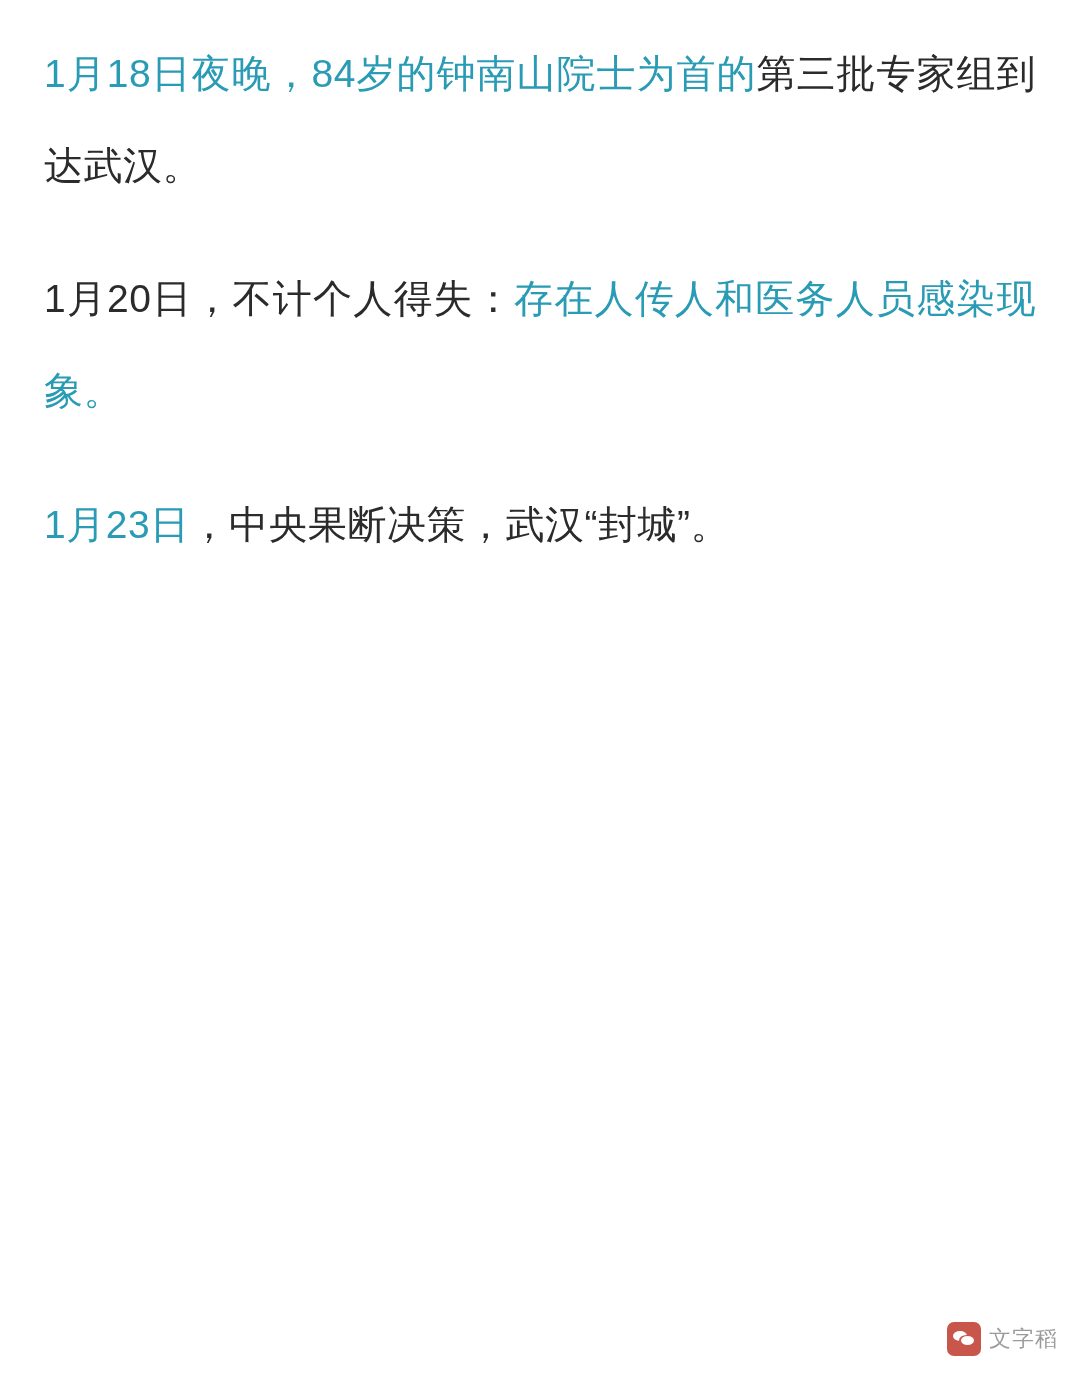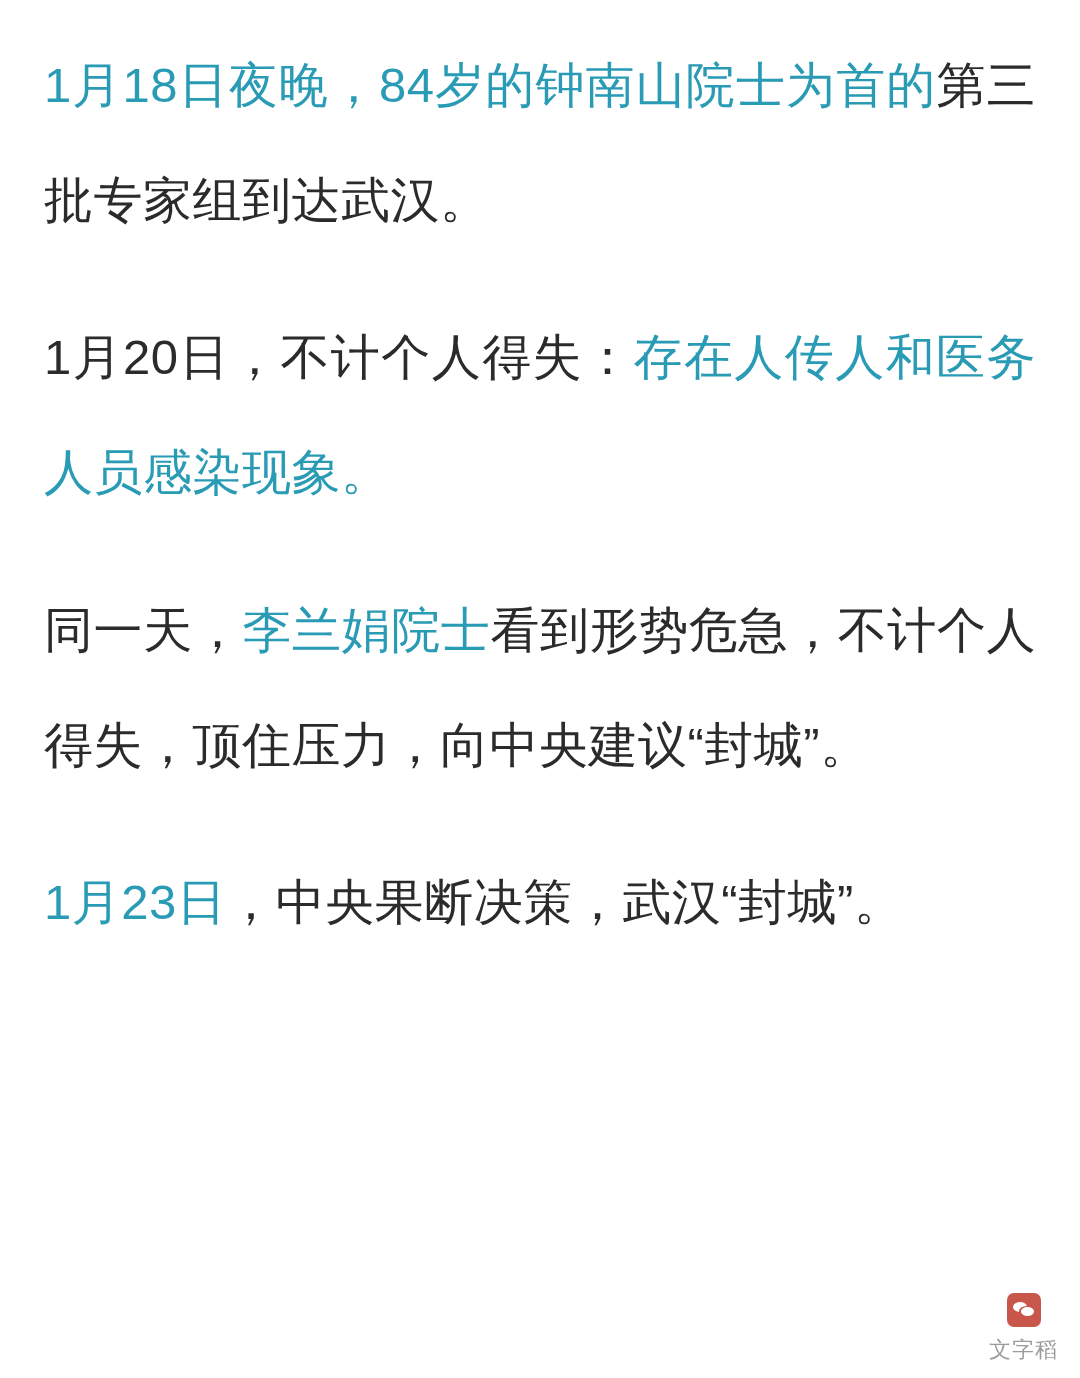--- a/index.html
+++ b/index.html
@@ -12,41 +12,40 @@
     height: 1378px;
     position: relative;
     overflow: hidden;
     font-family: "Liberation Sans", "DejaVu Sans", sans-serif;
   }
   .article {
     box-sizing: border-box;
     padding: 28px 44px 0 44px;
   }
   .para {
-    font-size: 49px;
+    font-size: 39px;
     line-height: 2.35;
     color: #2b2b2b;
     letter-spacing: 0.5px;
     margin: 0 0 42px 0;
     text-align: justify;
     word-break: break-all;
   }
   .para:last-child { margin-bottom: 0; }
   .hl {
     color: #2a9bb5;
   }
   .watermark {
     position: absolute;
     right: 22px;
-    bottom: 13px;
+    bottom: 22px;
     display: flex;
     align-items: center;
     gap: 8px;
     opacity: 0.85;
-    flex-direction: column;
   }
   .wm-badge {
     width: 34px;
     height: 34px;
     border-radius: 7px;
     background: #c0392b;
     position: relative;
     flex: 0 0 auto;
   }
   .wm-badge::before {
@@ -76,20 +75,19 @@
     letter-spacing: 1px;
     white-space: nowrap;
   }
 </style>
 </head>
 <body>
 
 <div class="article" id="article">
     <p class="para"><span class="hl">1月18日夜晚，84岁的钟南山院士为首的</span><span>第三批专家组到达武汉。</span></p>
     <p class="para"><span>1月20日，不计个人得失：</span><span class="hl">存在人传人和医务人员感染现象。</span></p>
-    <p class="para"><span>同一天，</span><span class="hl">李兰娟院士</span><span>看到形势危急，不计个人得失，顶住压力，向中央建议“封城”。</span></p>
     <p class="para"><span class="hl">1月23日</span><span>，中央果断决策，武汉“封城”。</span></p>
   </div>
 
 <div class="watermark">
   <span class="wm-badge"></span>
   <span class="wm-text">文字稻</span>
 </div>
 
 </body></html>

